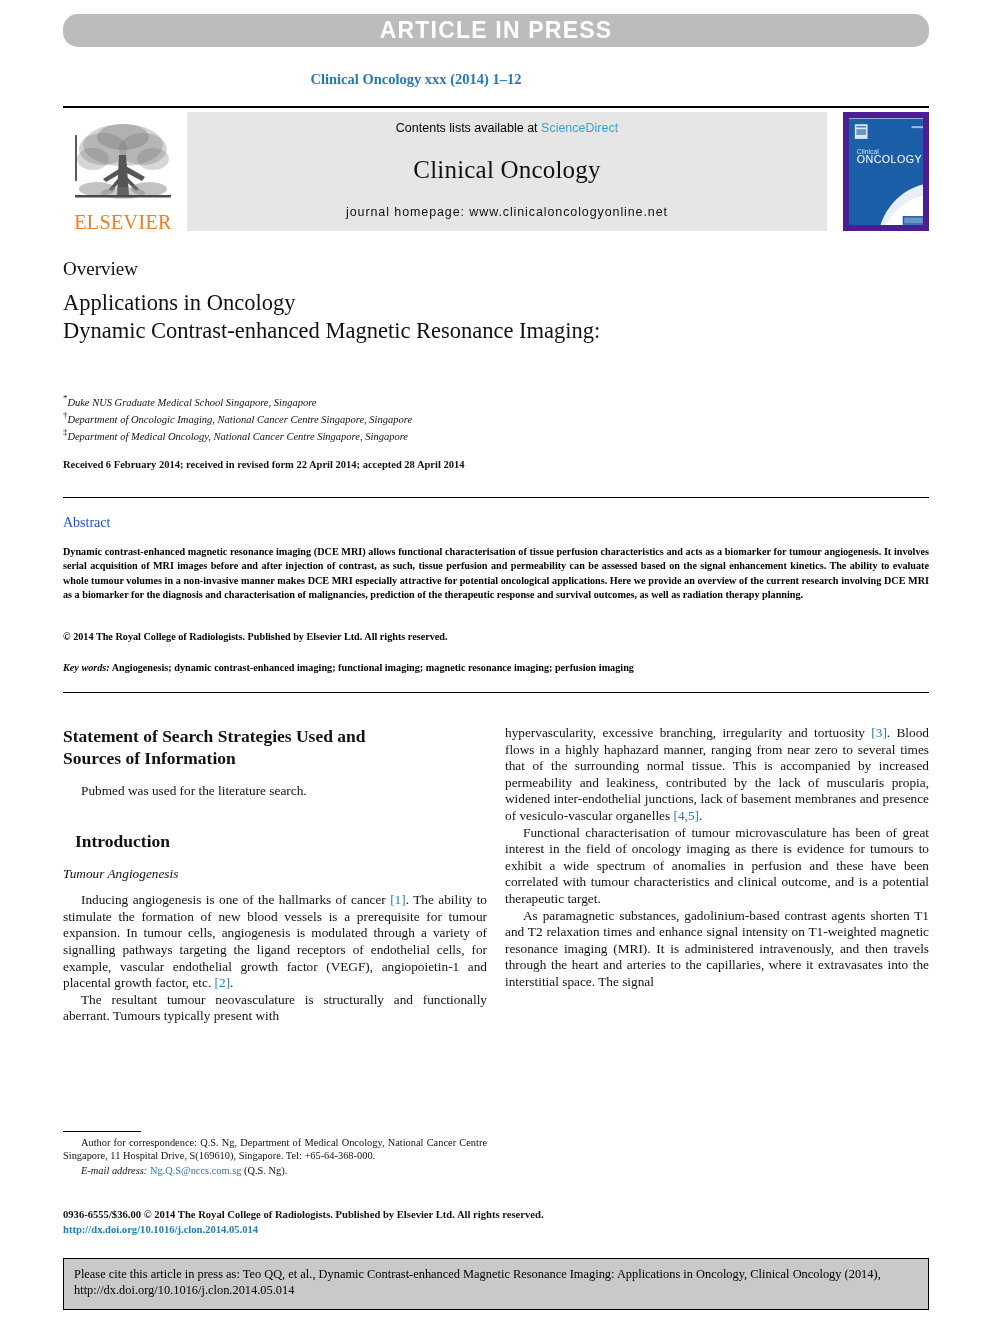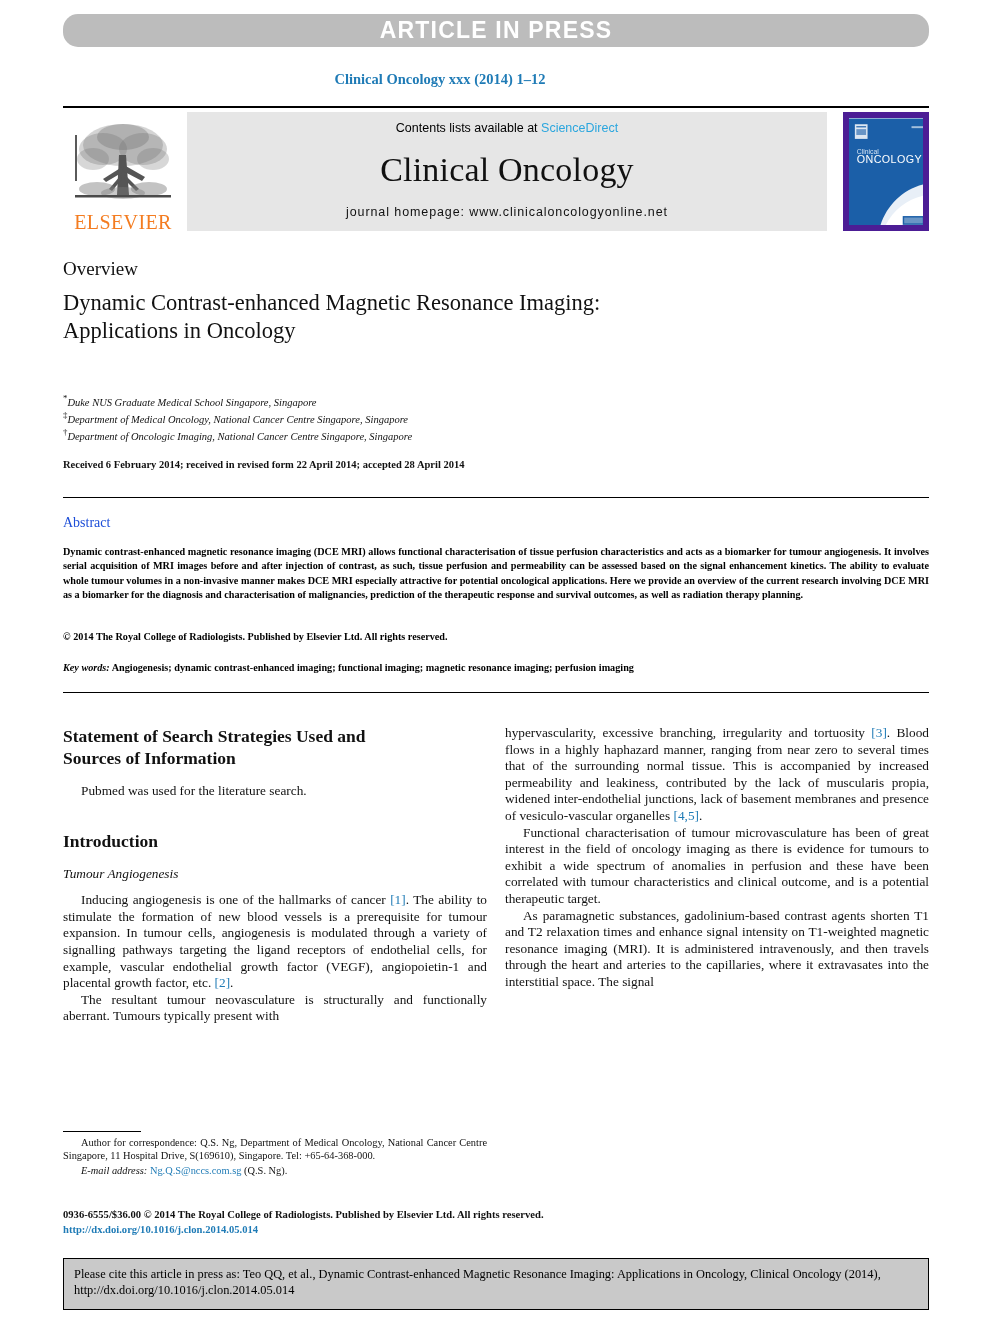--- a/index.html
+++ b/index.html
@@ -37,21 +37,20 @@
 
   
   .journal-ref {
     position: absolute;
     left: 0; top: 71px; width: 832px;
     text-align: center;
     color: #1f7bb6;
     font-family: "Liberation Serif", serif;
     font-weight: bold;
     font-size: 14.5px;
-    margin-left: 24px;
   }
 
   
   .masthead {
     position: absolute;
     left: 63px; top: 106px;
     width: 866px; height: 126px;
     border-top: 2px solid #000;
   }
   .elsevier-block {
@@ -84,21 +83,21 @@
     padding: 9px 0 12px 0;
   }
   .contents-line {
     font-family: "Liberation Sans", sans-serif;
     font-size: 12.5px;
     color: #000;
   }
   .contents-line .sd { color: #2ba6de; }
   .journal-name {
     font-family: "Liberation Serif", serif;
-    font-size: 34px;
+    font-size: 25px;
     color: #111;
     letter-spacing: 0.2px;
   }
   .homepage-line {
     font-family: "Liberation Sans", sans-serif;
     font-size: 12.5px;
     letter-spacing: 0.9px;
     color: #111;
   }
   .cover-thumb {
@@ -174,21 +173,21 @@
     text-align: justify;
     color: #111;
   }
   .col-left { left: 63px; }
   .col-right { left: 505px; }
 
   .h1sec {
     font-size: 17.5px; font-weight: bold; line-height: 22px;
     margin: 0 0 14px 0; color: #111;
   }
-  .h1sec.second { margin-top: 30px; }
+  .h1sec.second { margin-top: 30px; margin-left: 12px; }
   .h2sec {
     font-size: 13.3px; font-style: italic; font-weight: normal;
     line-height: 16.6px; margin: 0 0 10px 0; color: #111;
   }
   .h2sec.spaced { margin-top: 26px; }
   p.body { margin: 0; text-indent: 18px; }
   p.body.cont { text-indent: 18px; }
   .ref { color: #1f7bb6; }
 
   
@@ -290,34 +289,34 @@
         <rect x="55" y="100" width="22" height="9" fill="#1b5fa8"></rect>
         <rect x="56.5" y="101.5" width="19" height="6" fill="#ffffff" opacity="0.35"></rect>
         <rect x="55" y="111" width="22" height="2" fill="#9bb6d4"></rect>
       </svg>
     </div>
   </div>
 
   <div class="overview-label">Overview</div>
 
   <div class="article-title">
+    <div>Applications in Oncology</div>
     <div>Dynamic Contrast-enhanced Magnetic Resonance Imaging:</div>
-    <div>Applications in Oncology</div>
   </div>
 
 
   <div class="affils">
     <div class="aff">
       <sup>*</sup><span>Duke NUS Graduate Medical School Singapore, Singapore</span>
     </div>
     <div class="aff">
+      <sup>†</sup><span>Department of Oncologic Imaging, National Cancer Centre Singapore, Singapore</span>
+    </div>
+    <div class="aff">
       <sup>‡</sup><span>Department of Medical Oncology, National Cancer Centre Singapore, Singapore</span>
-    </div>
-    <div class="aff">
-      <sup>†</sup><span>Department of Oncologic Imaging, National Cancer Centre Singapore, Singapore</span>
     </div>
   </div>
 
   <div class="received">Received 6 February 2014; received in revised form 22 April 2014; accepted 28 April 2014</div>
 
   <div class="rule-abs-top"></div>
 
   <div class="abstract-heading">Abstract</div>
 
   <div class="abstract-body">Dynamic contrast-enhanced magnetic resonance imaging (DCE MRI) allows functional characterisation of tissue perfusion characteristics and acts as a biomarker for tumour angiogenesis. It involves serial acquisition of MRI images before and after injection of contrast, as such, tissue perfusion and permeability can be assessed based on the signal enhancement kinetics. The ability to evaluate whole tumour volumes in a non-invasive manner makes DCE MRI especially attractive for potential oncological applications. Here we provide an overview of the current research involving DCE MRI as a biomarker for the diagnosis and characterisation of malignancies, prediction of the therapeutic response and survival outcomes, as well as radiation therapy planning.</div>

